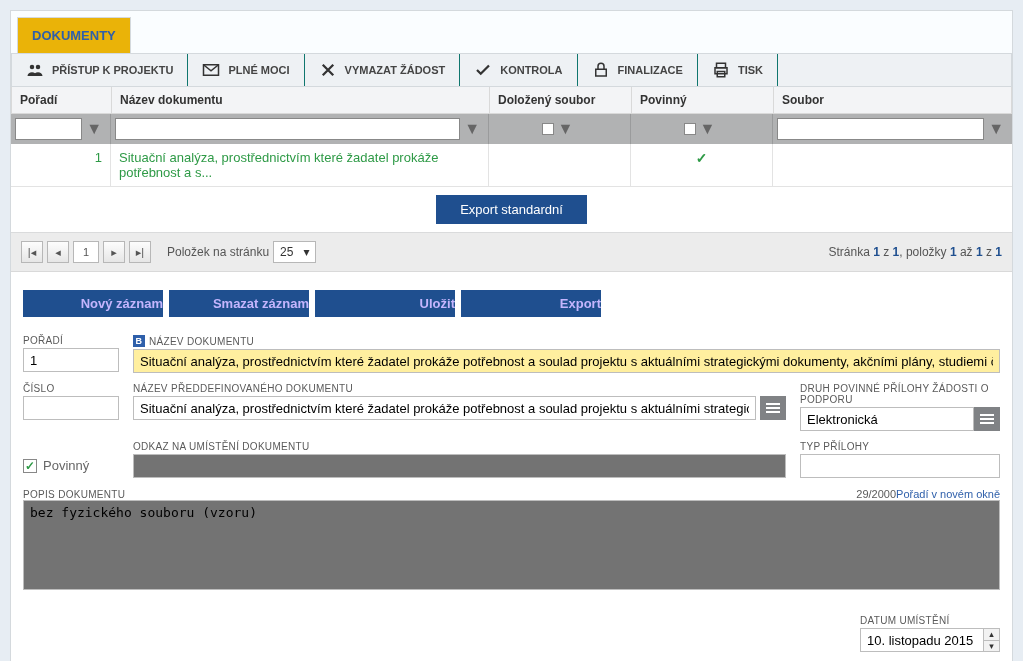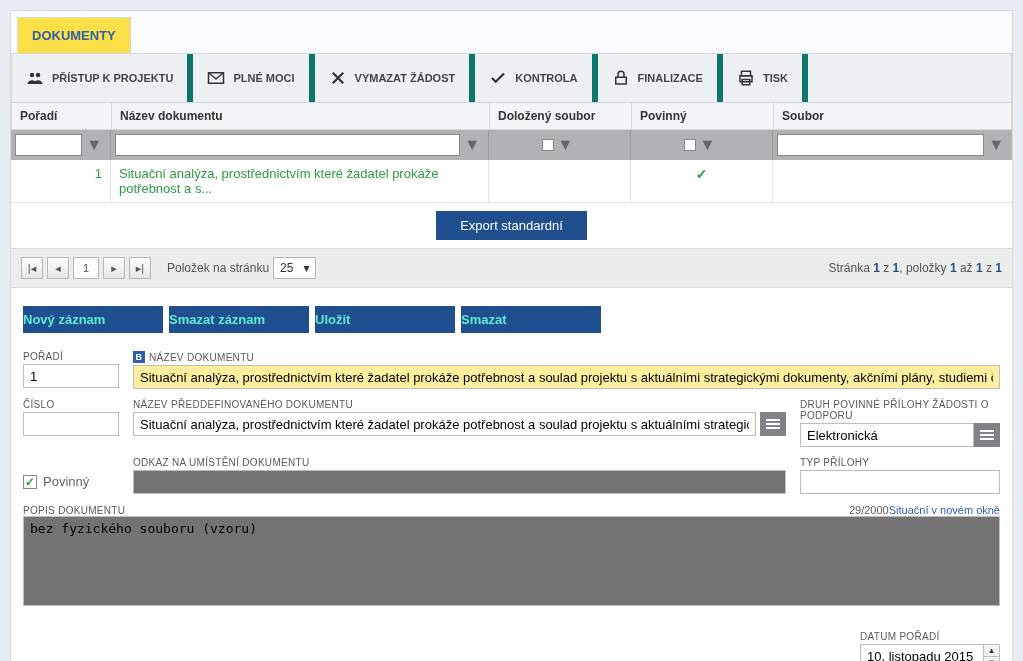--- a/index.html
+++ b/index.html
@@ -1,21 +1,21 @@
 <!DOCTYPE html>
 <html><head>
 <meta charset="utf-8">
 <style>
   * { box-sizing: border-box; }
   body { margin:0; padding:10px; background:#e7edf3; font-family: Arial, sans-serif; font-size:12px; color:#333; }
   .page { width:1003px; margin:0 auto; background:#fafdff; border:1px solid #d4d9dd; }
   .tabs { padding:6px 0 0 6px; background:#fafdff; }
-  .tab { display:inline-block; background:#fde047; border:1px solid #d4d9dd; border-bottom:none; padding:10px 14px; color:#2e5faa; font-weight:bold; font-size:13px; }
+  .tab { display:inline-block; background:#eab308; border:1px solid #d4d9dd; border-bottom:none; padding:10px 14px; color:#2e5faa; font-weight:bold; font-size:13px; }
   .toolbar { display:flex; background:#eef1f4; border:1px solid #d4d9dd; }
-  .tb-item { display:flex; align-items:center; gap:8px; padding:15px 14px; color:#444; font-weight:bold; font-size:11px; border-right:6px solid #0f766e; cursor:pointer; }
+  .tb-item { display:flex; align-items:center; gap:8px; padding:7px 14px; color:#444; font-weight:bold; font-size:11px; border-right:1px solid #0f766e; cursor:pointer; }
   .tb-item svg { width:18px; height:18px; }
   .grid-header { display:flex; background:#f3f4f6; border:1px solid #d9d9d9; border-top:none; }
   .gh { padding:6px 8px; color:#333; font-size:12px; font-weight:bold; border-right:1px solid #d9d9d9; }
   .grid-filter { display:flex; background:#b1b2b3; padding:0; }
   .gf { display:flex; align-items:center; padding:4px 4px; border-right:1px solid #9a9b9c; }
   .gf input[type=text] { width:100%; border:1px solid #888; background:#fff; height:22px; }
   .funnel { color:#666; font-size:16px; margin:0 4px; }
   .grid-row { display:flex; background:#fff; border-bottom:1px solid #e3e3e3;}
   .gc { padding:6px 8px; border-right:1px solid #e3e3e3; font-size:13px; }
   .exportbar { text-align:center; padding:8px 0; background:#fff; border-bottom:1px solid #dadbdc;}
@@ -23,21 +23,21 @@
   .pager { display:flex; align-items:center; justify-content:space-between; padding:8px 10px; background:#ececec; border-bottom:1px solid #d9d9d9;}
   .pager-left { display:flex; align-items:center; gap:4px; }
   .pgb { width:22px; height:22px; background:linear-gradient(#fdfdfd,#e6e6e6); border:1px solid #b7b7b7; display:flex; align-items:center; justify-content:center; font-size:11px; cursor:pointer; color:#555;}
   .pgb.page-no { width:26px; background:#fff; }
   .pg-label { margin-left:12px; color:#555; }
   .select-sz { border:1px solid #b7b7b7; height:22px; background:#fff; display:flex; align-items:center; padding:0 6px; gap:10px; font-size:12px; cursor:pointer;}
   .pager-right { color:#555; font-size:12px;}
   .pager-right b { color:#1f4f8f; }
   .form-area { padding:18px 12px; background:#fff; border-bottom:1px solid #dadbdc;}
   .btn-row { display:flex; gap:6px; margin-bottom:18px; }
-  .btn { flex:0 0 140px; text-align:left; background:#1f4f8f; color:#5eead4; padding:6px 0; font-size:13px; font-weight:bold; cursor:pointer; }
+  .btn { flex:0 0 140px; text-align:right; background:#1f4f8f; color:#c4b5fd; padding:6px 0; font-size:13px; font-weight:bold; cursor:pointer; }
   .label { font-size:10px; color:#5a5a5a; letter-spacing:0.3px; margin-bottom:2px; display:flex; align-items:center; gap:4px;}
   .req { background:#2e5faa; color:#fff; width:12px; height:12px; font-size:9px; display:inline-flex; align-items:center; justify-content:center; font-weight:bold;}
   .field { border:1px solid #bdbdbd; height:24px; padding:0 6px; font-size:13px; width:100%; }
   .field.yellow { background:#ffef9f; }
   .field.gray  { background:#737373; }
   .row { display:flex; gap:14px; margin-bottom:10px; }
   .icon-list { width:26px; height:24px; background:#808285; display:flex; align-items:center; justify-content:center; cursor:pointer;}
   .icon-list div { width:14px; height:2px; background:#fff; box-shadow:0 4px 0 #fff, 0 -4px 0 #fff; position:relative;}
   .checkbox { width:14px; height:14px; border:1px solid #888; display:inline-flex; align-items:center; justify-content:center; background:#fff;}
   .checkbox.checked::before { content:"✓"; color:#2e9a46; font-size:12px; font-weight:bold; }
@@ -164,21 +164,21 @@
     <div class="pager-right">
       <span>Stránka </span><b>1</b><span> z </span><b>1</b><span>, položky </span><b>1</b><span> až </span><b>1</b><span> z </span><b>1</b>
     </div>
   </div>
 
   <div class="form-area">
     <div class="btn-row">
       <div class="btn">Nový záznam</div>
       <div class="btn">Smazat záznam</div>
       <div class="btn">Uložit</div>
-      <div class="btn">Smazat</div>
+      <div class="btn">Export</div>
     </div>
 
     <div class="row">
       <div style="width:96px">
         <div class="label">POŘADÍ</div>
         <input class="field" value="1" style="">
       </div>
       <div style="flex:1">
         <div class="label">
             <span class="req">B</span>
@@ -225,33 +225,33 @@
       <div style="width:200px">
         <div class="label">TYP PŘÍLOHY</div>
         <input class="field" style="">
       </div>
     </div>
 
     <div class="desc-head">
       <div class="label" style="margin:0">POPIS DOKUMENTU</div>
       <div style="display:flex;">
         <span class="counter">29/2000</span>
-        <span class="link">Situační v novém okně</span>
+        <span class="link">Pořadí v novém okně</span>
       </div>
     </div>
     <textarea class="field gray" style="">bez fyzického souboru (vzoru)</textarea>
 
     <div class="row" style="margin-top:22px;align-items:flex-end">
       <div style="flex:1">
         <div class="label">SOUBOR</div>
 
       </div>
       <div style="width:380px"></div>
       <div style="width:140px">
-        <div class="label">DATUM POŘADÍ</div>
+        <div class="label">DATUM UMÍSTĚNÍ</div>
         <div class="date-box">
           <input class="field" style="padding-right: 18px;" value="10. listopadu 2015">
           <div class="spinner">
               <div>▴</div>
               <div>▾</div>
             </div>
         </div>
         <div class="label" style="margin-top:8px">VERZE DOKUMENTU</div>
 
       </div>

